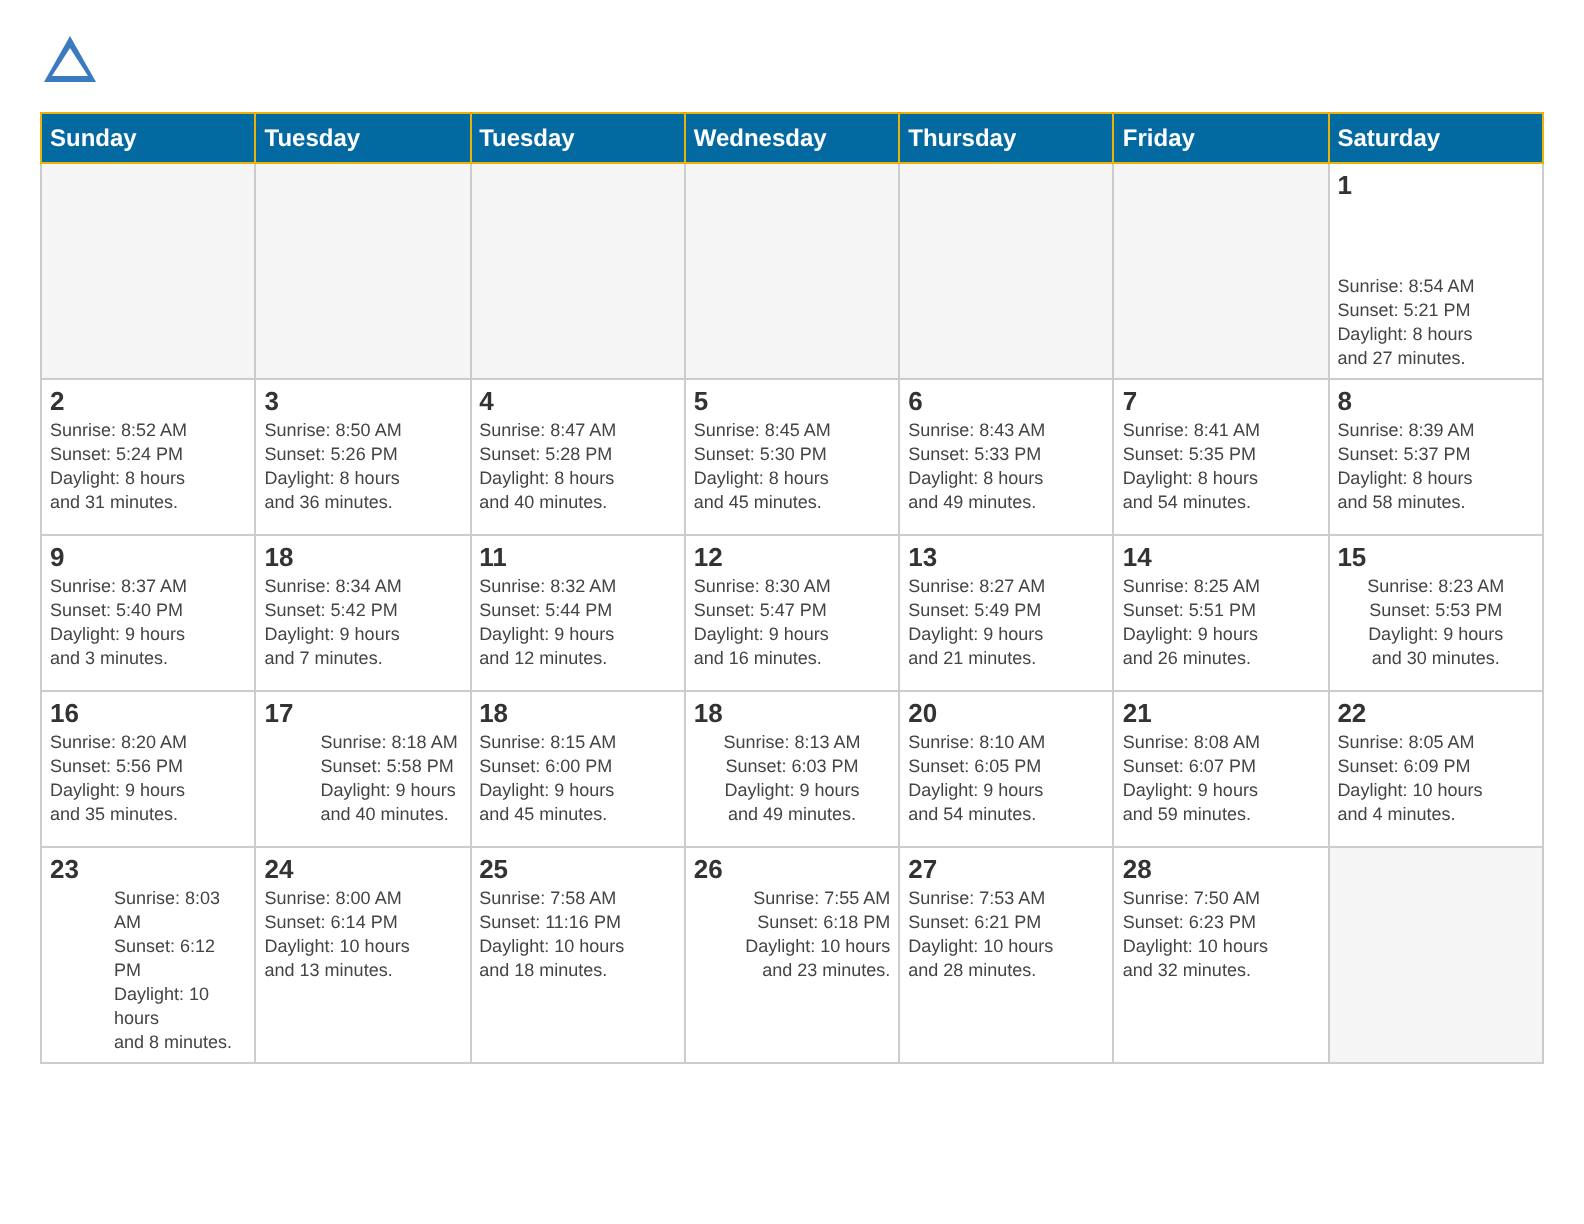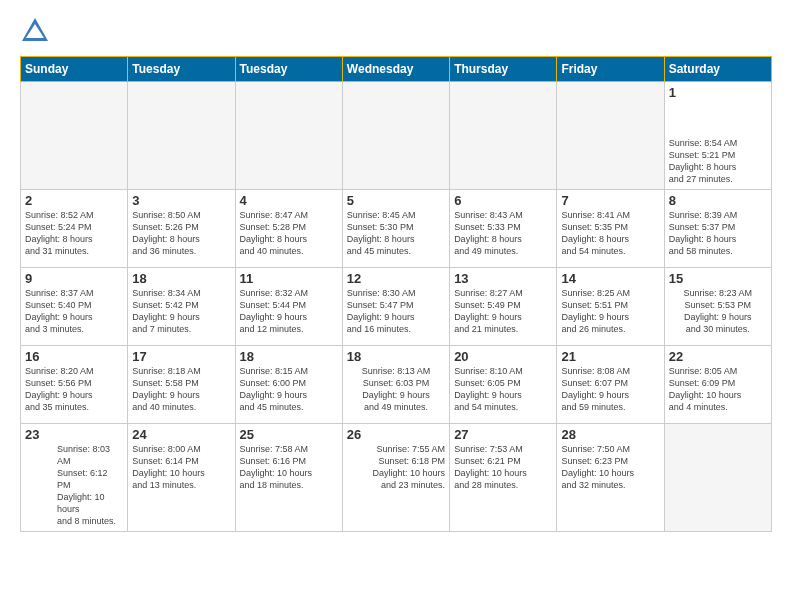--- a/index.html
+++ b/index.html
@@ -250,21 +250,21 @@
         <tr>
           <td>
             <span class="day-number">16</span>
             <div class="day-info" style="white-space: pre-line;">Sunrise: 8:20 AM
 Sunset: 5:56 PM
 Daylight: 9 hours
 and 35 minutes.</div>
           </td>
           <td>
             <span class="day-number">17</span>
-            <div class="day-info" style="white-space: pre-line;">Sunrise: 8:18 AM
+            <div class="day-info" style="white-space: pre-line; margin-left: 28px;">Sunrise: 8:18 AM
 Sunset: 5:58 PM
 Daylight: 9 hours
 and 40 minutes.</div>
           </td>
           <td>
             <span class="day-number">18</span>
             <div class="day-info" style="white-space: pre-line;">Sunrise: 8:15 AM
 Sunset: 6:00 PM
 Daylight: 9 hours
 and 45 minutes.</div>
@@ -309,21 +309,21 @@
           <td>
             <span class="day-number">24</span>
             <div class="day-info" style="white-space: pre-line;">Sunrise: 8:00 AM
 Sunset: 6:14 PM
 Daylight: 10 hours
 and 13 minutes.</div>
           </td>
           <td>
             <span class="day-number">25</span>
             <div class="day-info" style="white-space: pre-line;">Sunrise: 7:58 AM
-Sunset: 6:16 PM
+Sunset: 11:16 PM
 Daylight: 10 hours
 and 18 minutes.</div>
           </td>
           <td>
             <span class="day-number">26</span>
             <div class="day-info" style="white-space: pre-line; text-align: right;">Sunrise: 7:55 AM
 Sunset: 6:18 PM
 Daylight: 10 hours
 and 23 minutes.</div>
           </td>

